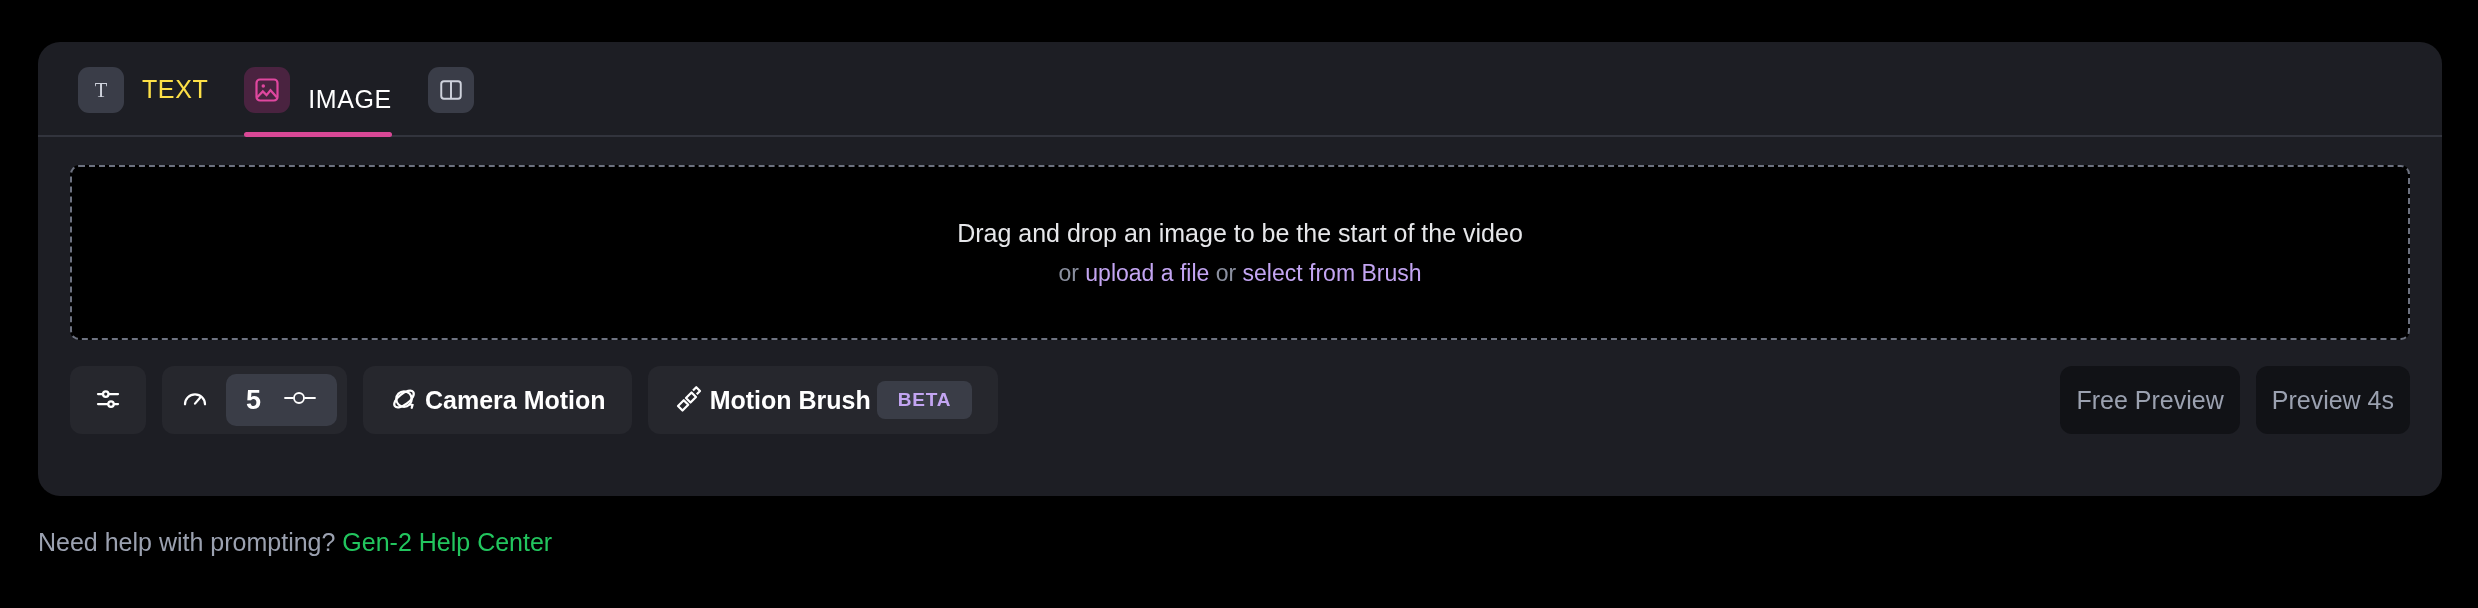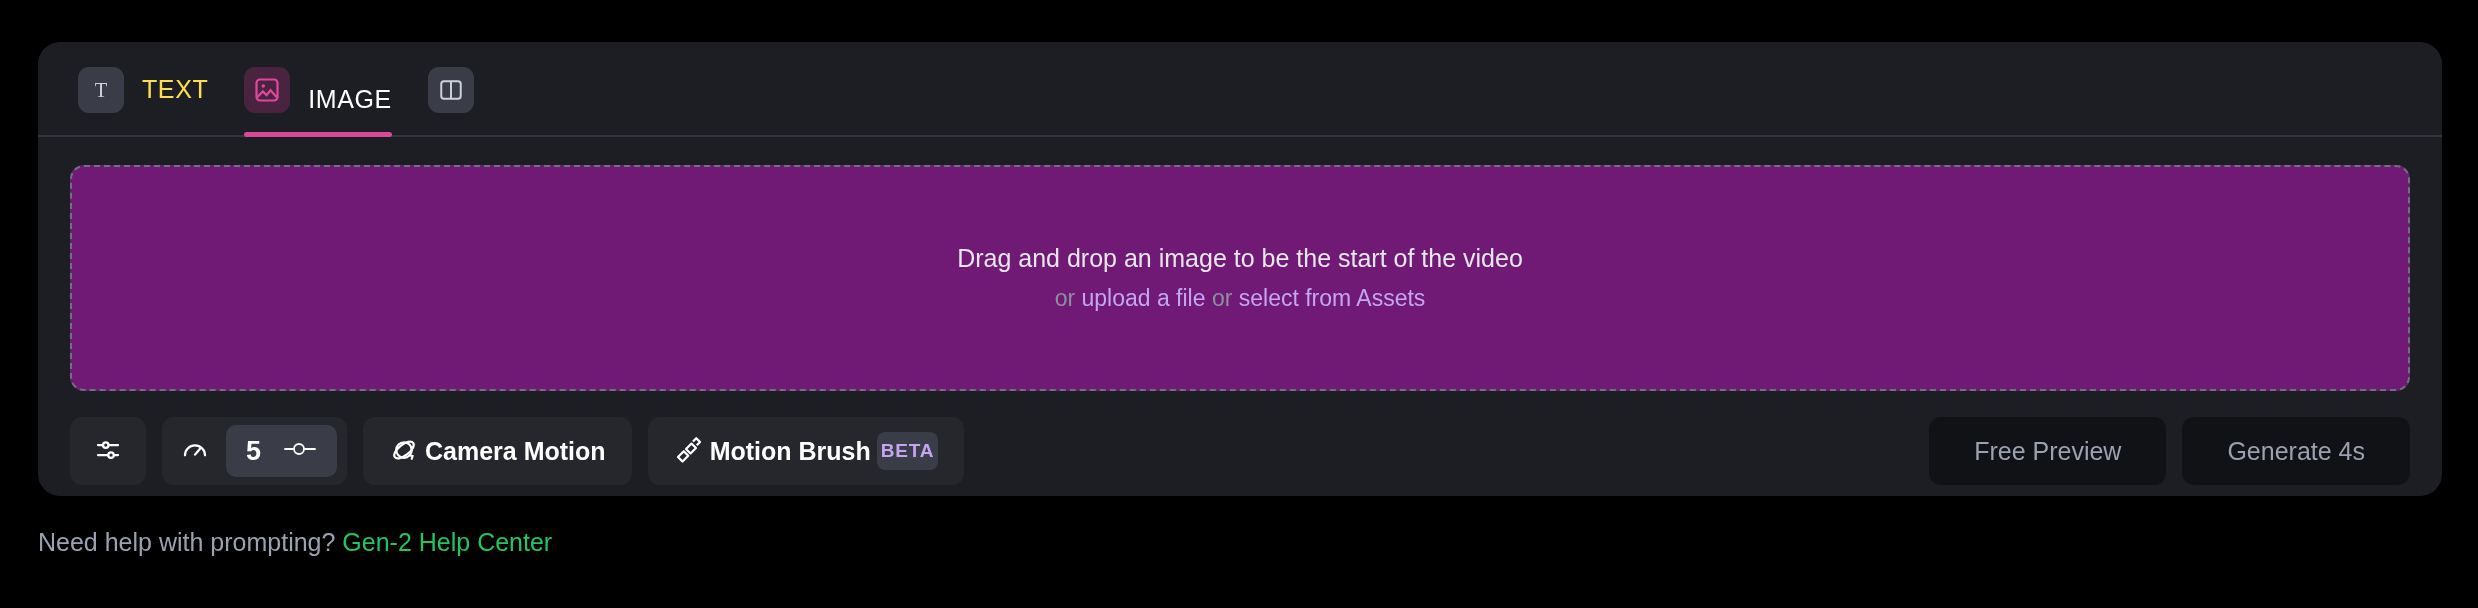--- a/index.html
+++ b/index.html
@@ -77,24 +77,24 @@
     background: #d94896;
     border-radius: 3px;
     z-index: 2;
   }
 
   
   .body-area {
     padding: 28px 32px 0 32px;
   }
   .dropzone {
-    height: 226px;
+    height: 175px;
     border: 2px dashed #6d7280;
-    border-radius: 14px;
-    background: #701a75;
+    border-radius: 9px;
+    background: #000000;
     display: flex;
     flex-direction: column;
     align-items: center;
     justify-content: center;
     gap: 12px;
   }
   .dz-main {
     font-size: 25px;
     color: #e6e7ea;
   }
@@ -151,35 +151,35 @@
   }
   .ctl-label {
     font-size: 25px;
     font-weight: bold;
     color: #ffffff;
     white-space: nowrap;
   }
   .badge {
     background: #3a3d47;
     border-radius: 8px;
-    padding: 8px 4px;
+    padding: 8px 21px;
     font-size: 19px;
     font-weight: bold;
     letter-spacing: 0.8px;
     color: #c3a5f2;
   }
 
   .spacer { flex: 1; }
 
   .action-btn {
     background: #111216;
     border: none;
     border-radius: 12px;
     height: 68px;
-    padding: 0 45px;
+    padding: 0 16px;
     font-size: 25px;
     color: #9ba1b0;
     cursor: pointer;
     white-space: nowrap;
     font-family: "Liberation Sans", sans-serif;
   }
 
   
   .footer {
     position: absolute;
@@ -230,21 +230,21 @@
           <line x1="12" y1="4" x2="12" y2="20"></line>
         </svg>
       </span>
     </div>
 
   </div>
 
   <div class="body-area">
     <div class="dropzone">
       <div class="dz-main">Drag and drop an image to be the start of the video</div>
-      <div class="dz-sub"><span>or </span><a>upload a file</a><span> or </span><a>select from Assets</a></div>
+      <div class="dz-sub"><span>or </span><a>upload a file</a><span> or </span><a>select from Brush</a></div>
     </div>
   </div>
 
   <div class="toolbar">
 
     <button class="ctl ctl-square">
       <span>
         <svg width="30" height="30" viewBox="0 0 24 24" fill="none" stroke="#ffffff" stroke-width="1.8" stroke-linecap="round">
           <line x1="4" y1="8" x2="8" y2="8"></line>
           <circle cx="10.2" cy="8" r="2.2"></circle>
@@ -294,18 +294,18 @@
           <path d="M15.2 5.2l2.6-2.6 3 3-2.6 2.6"></path>
         </svg>
       </span>
       <span class="ctl-label">Motion Brush</span>
       <span class="badge">BETA</span>
     </button>
 
     <div class="spacer"></div>
 
     <button class="action-btn">Free Preview</button>
-    <button class="action-btn">Generate 4s</button>
+    <button class="action-btn">Preview 4s</button>
 
   </div>
 </div>
 
 <div class="footer"><span>Need help with prompting? </span><a>Gen-2 Help Center</a></div>
 
 </body></html>

